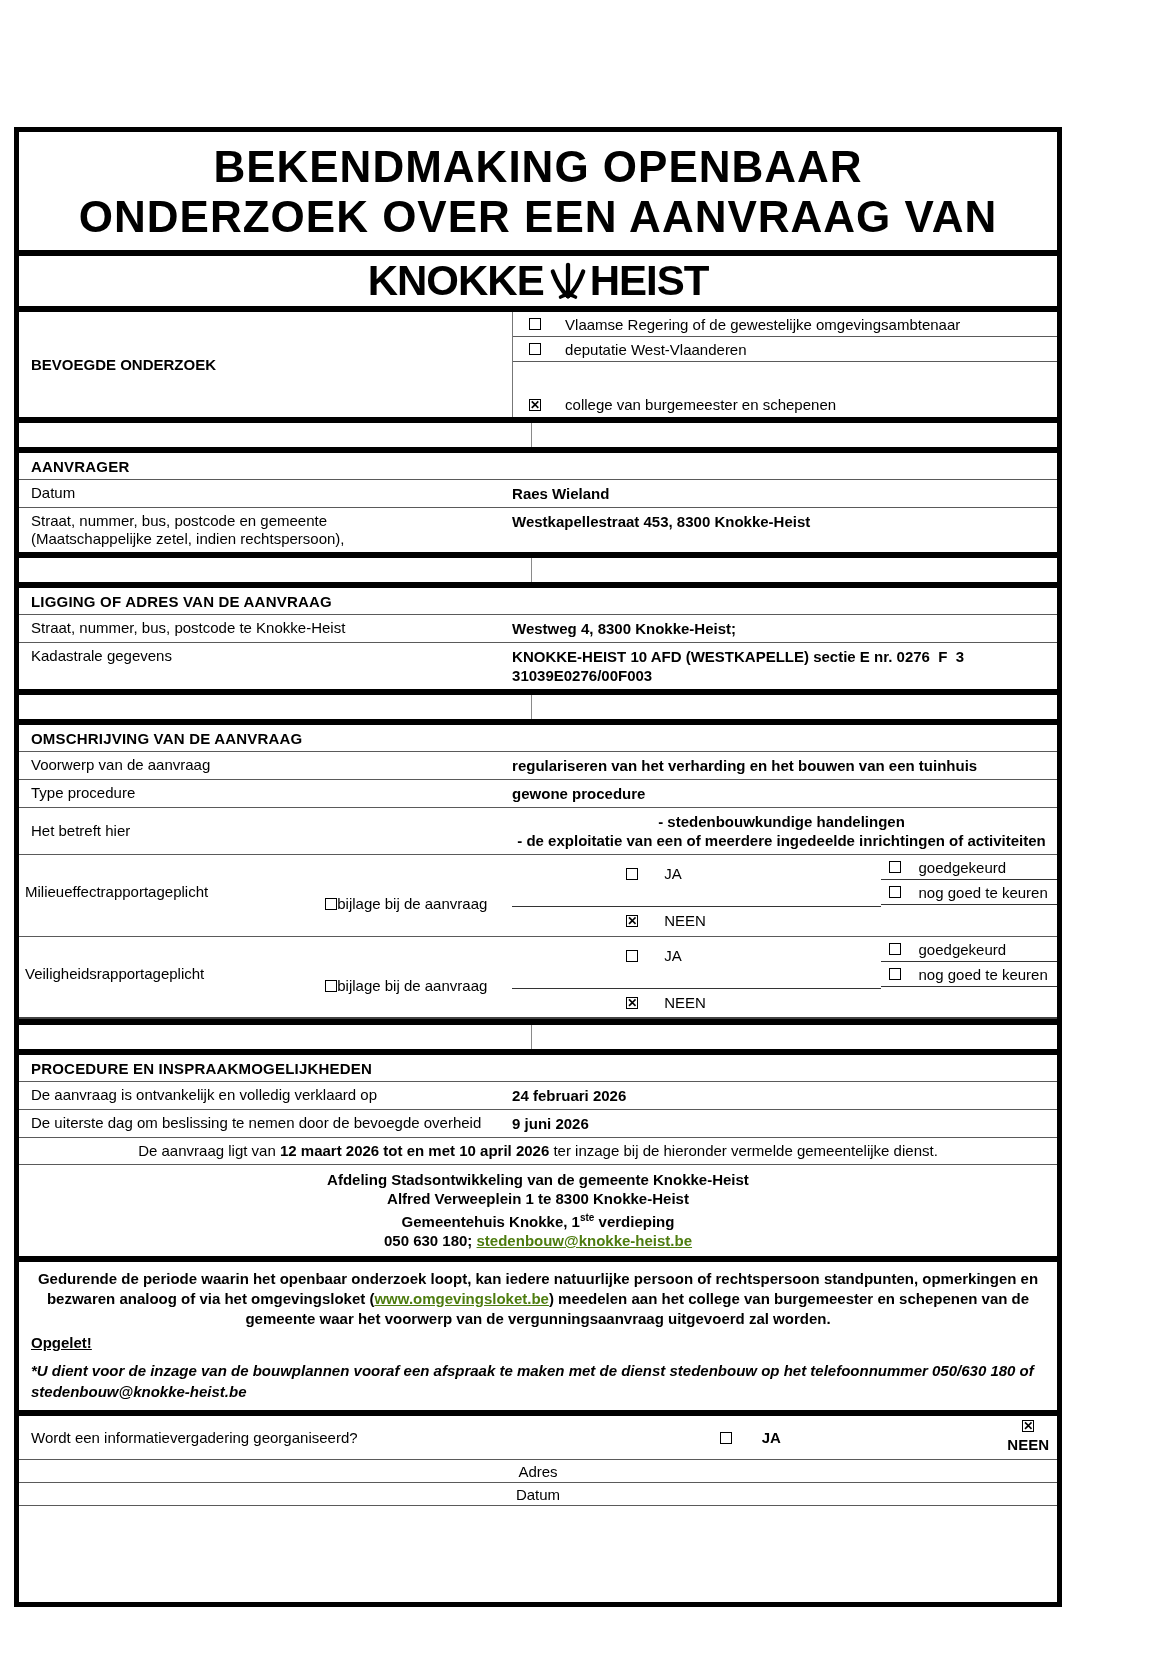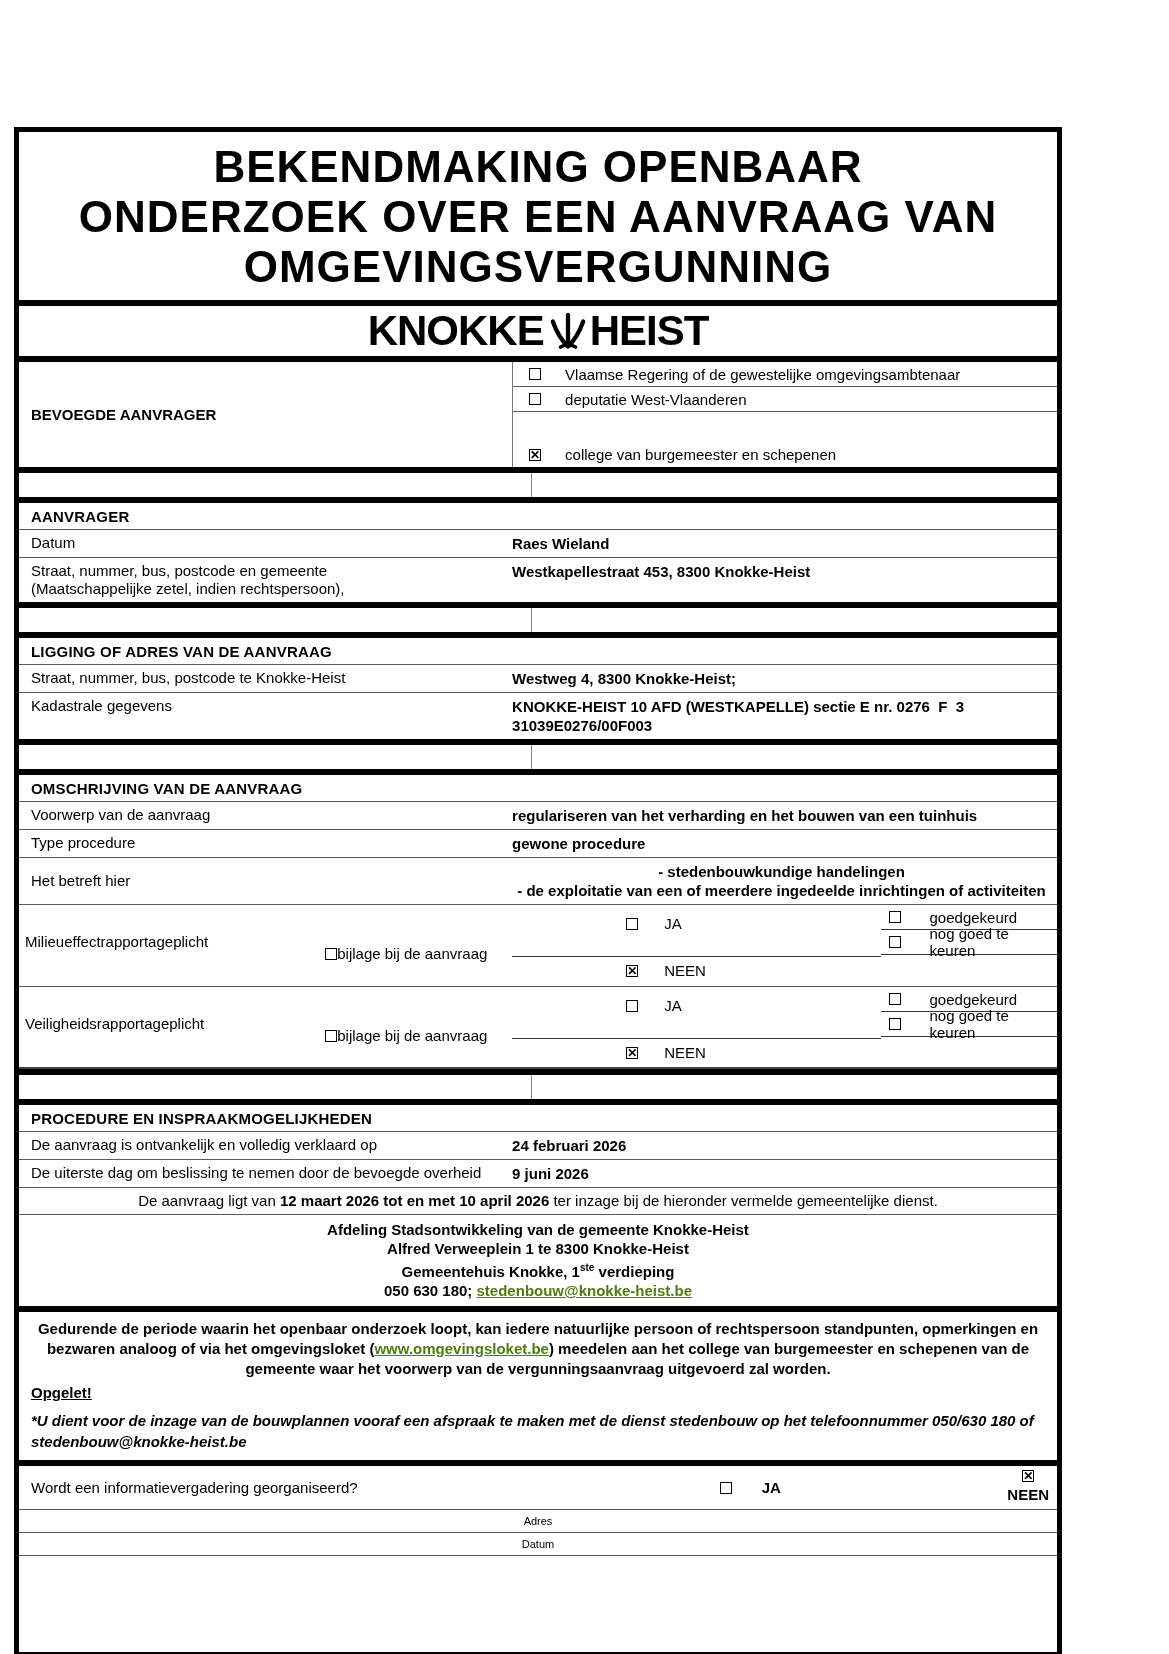--- a/index.html
+++ b/index.html
@@ -45,63 +45,62 @@
   .betreft-lines div { line-height:19px;text-align:center; }
   
   .rap { position:relative; height:82px; border-bottom:1px solid #5a5a5a; font-size:15px; }
   .rap.last { border-bottom:2px solid #444; }
   .rap .rlabel { position:absolute; left:6px; top:28px; }
   .rap .bijlage { position:absolute; left:29.5%; top:40px; display:flex; align-items:center; gap:0; }
   .rap .sline { position:absolute; left:47.5%; right:17%; top:51px; border-bottom:1px solid #333; }
   .rap .jarow { position:absolute; left:58.5%; top:10px; display:flex; align-items:center; gap:26px; }
   .rap .neenrow { position:absolute; left:58.5%; top:57px; display:flex; align-items:center; gap:26px; }
   .rap .appr { position:absolute; left:83%; right:0; top:0; }
-  .rap .arow { height:25px; display:flex; align-items:center; gap:29px; border-bottom:1px solid #333; padding-left:8px; }
+  .rap .arow { height:25px; display:flex; align-items:center; gap:18px; border-bottom:1px solid #333; padding-left:8px; }
   
   .center-row { border-bottom:1px solid #5a5a5a; text-align:center; padding:4px 8px; font-size:15px; line-height:18px; }
   .dienst { text-align:center; font-weight:700; font-size:15px; padding:5px 0 6px; line-height:19px; }
   .hr-thick { border-top:6px solid #000; height:0; }
   a.link { color:#4d7c0f; font-weight:700; text-decoration:underline; cursor:pointer; }
   .bezwaar { padding:7px 12px 8px; font-size:15px; }
   .bezwaar .para { font-weight:700; text-align:center; line-height:20px; padding:0 2px; }
   .opgelet { font-weight:700; text-decoration:underline; margin-top:5px; font-size:15px; }
   .note { font-weight:700; font-style:italic; line-height:21px; margin-top:9px; font-size:15px; }
   
   .inf { position:relative; height:44px; border-bottom:1px solid #5a5a5a; font-size:15px; }
   .inf .q { position:absolute; left:12px; top:13px; }
   .inf .jarow { position:absolute; left:67.5%; top:13px; display:flex; align-items:center; gap:30px; font-weight:700; }
   .inf .neenblock { position:absolute; right:8px; top:3px; text-align:center; font-weight:700; line-height:17px; }
   .inf .neenblock .cb { display:inline-block; margin-bottom:1px; }
-  .small-center { height:23px; border-bottom:1px solid #5a5a5a; display:flex; align-items:center; justify-content:center; font-size:11px; }
+  .small-center { height:23px; border-bottom:1px solid #5a5a5a; display:flex; align-items:center; justify-content:center; font-size:15px; }
   .bottom-space { flex:1; min-height:96px; }
 </style>
 </head>
 <body>
 
 <div class="sheet">
 
   <div class="title-block">
     <div class="title-line">BEKENDMAKING OPENBAAR</div>
     <div class="title-line">ONDERZOEK OVER EEN AANVRAAG VAN</div>
-    <div class="title-line">OMGEVINGSVERGUNNING</div>
   </div>
 
   <div class="logo-block">
     <span>KNOKKE</span>
     <svg class="logo-mark" viewBox="0 0 40 40">
       <path d="M20 3 L20 36" stroke="#000" stroke-width="4.5" fill="none" stroke-linecap="round"></path>
       <path d="M4 10 C9 24, 14 31, 20 36" stroke="#000" stroke-width="4.5" fill="none" stroke-linecap="round"></path>
       <path d="M36 10 C31 24, 26 31, 20 36" stroke="#000" stroke-width="4.5" fill="none" stroke-linecap="round"></path>
       <path d="M12 37 C16 34, 24 34, 28 37" stroke="#000" stroke-width="3.5" fill="none" stroke-linecap="round"></path>
     </svg>
     <span>HEIST</span>
   </div>
 
   <div class="sec bevoegde">
-    <div class="blabel">BEVOEGDE AANVRAGER</div>
+    <div class="blabel">BEVOEGDE ONDERZOEK</div>
     <div class="opts">
       <div class="opt">
         <span class="cb"></span>
         <span>Vlaamse Regering of de gewestelijke omgevingsambtenaar</span>
       </div>
       <div class="opt">
         <span class="cb"></span>
         <span>deputatie West-Vlaanderen</span>
       </div>
       <div class="opt last">

